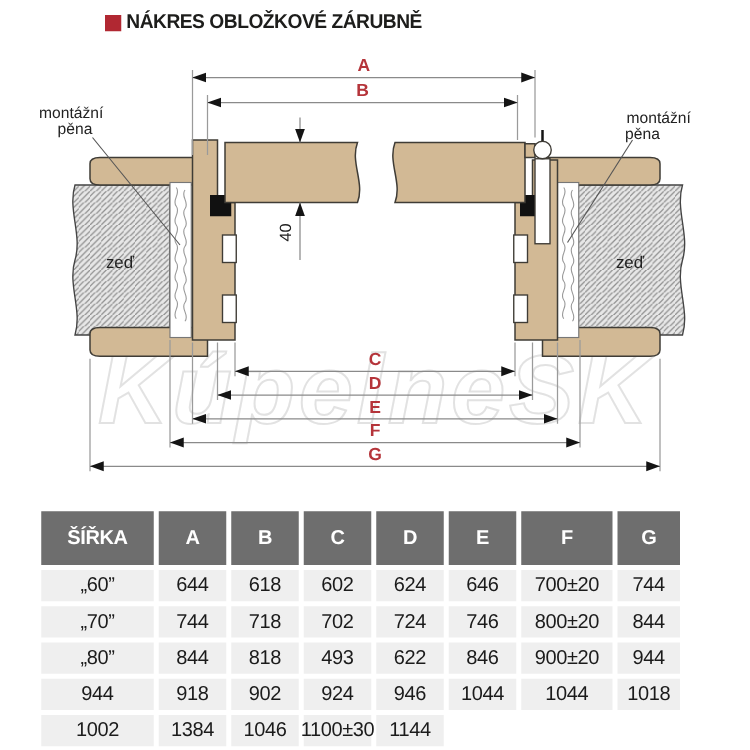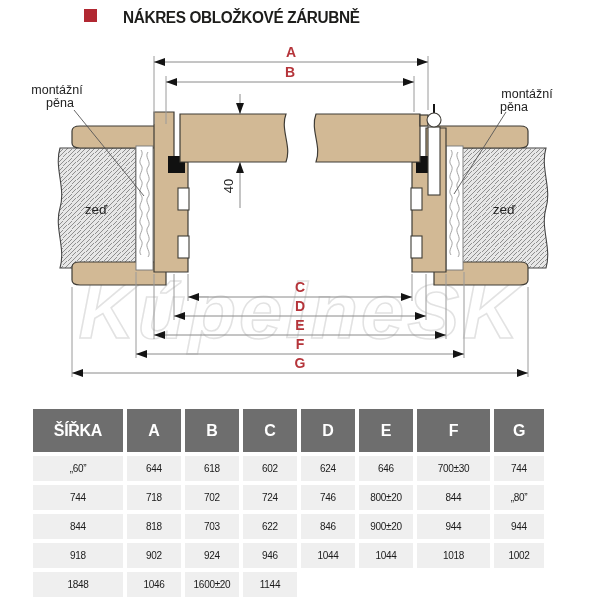--- a/index.html
+++ b/index.html
@@ -1,40 +1,40 @@
 <!DOCTYPE html>
 <html><head>
 <meta charset="utf-8">
 <style>
   html,body{margin:0;padding:0;}
   body{
     width:600px;height:600px;position:relative;background:#ffffff;
     font-family:"Liberation Sans","DejaVu Sans",sans-serif;overflow:hidden;
   }
   
-  .titlebar{position:absolute;left:84px;top:9px;display:flex;align-items:flex-start;gap:26px;}
+  .titlebar{position:absolute;left:84px;top:9px;display:flex;align-items:center;gap:4px;}
   .title-sq{width:13px;height:13px;background:#b12832;display:inline-block;}
   .title-txt{font-size:16px;font-weight:bold;color:#1d1d1b;letter-spacing:-0.4px;white-space:nowrap;transform:scaleX(0.96);transform-origin:left center;}
   
   svg{position:absolute;left:0;top:0;}
   .dimline{stroke:#8a8a8a;stroke-width:1;}
   .extline{stroke:#9a9a9a;stroke-width:1;}
   .dimletter{fill:#b5343a;font-weight:bold;font-size:14px;}
   .smalllabel{fill:#222;font-size:12.5px;}
   .tan{fill:#d2b995;stroke:#3f3c36;stroke-width:1.2;}
   .whitepart{fill:#ffffff;stroke:#3f3c36;stroke-width:1.1;}
   
   .spec-table{
     position:absolute;left:33px;top:409px;width:511px;
     display:grid;grid-template-columns:90px 54px 54px 54px 54px 54px 73px 50px;
     grid-template-rows:43px repeat(5,25px);gap:4px;background:#ffffff;
   }
   .th{background:#6e6e6e;color:#ffffff;font-weight:bold;font-size:16px;
       display:flex;align-items:center;justify-content:center;letter-spacing:-0.3px;}
-  .td{background:#efefef;color:#1b1b1b;font-size:10px;
+  .td{background:#efefef;color:#1b1b1b;font-size:16px;
       display:flex;align-items:center;justify-content:center;letter-spacing:-0.3px;}
 </style>
 </head>
 <body>
 
 <div class="titlebar">
   <span class="title-sq"></span>
   <span class="title-txt">NÁKRES OBLOŽKOVÉ ZÁRUBNĚ</span>
 </div>
 
@@ -163,47 +163,48 @@
   <div class="th">E</div>
   <div class="th">F</div>
   <div class="th">G</div>
 
   <div class="td">„60”</div>
   <div class="td">644</div>
   <div class="td">618</div>
   <div class="td">602</div>
   <div class="td">624</div>
   <div class="td">646</div>
-  <div class="td">700±30</div>
+  <div class="td">700±20</div>
   <div class="td">744</div>
 
+  <div class="td">„70”</div>
   <div class="td">744</div>
   <div class="td">718</div>
   <div class="td">702</div>
   <div class="td">724</div>
   <div class="td">746</div>
   <div class="td">800±20</div>
   <div class="td">844</div>
 
   <div class="td">„80”</div>
   <div class="td">844</div>
   <div class="td">818</div>
-  <div class="td">703</div>
+  <div class="td">493</div>
   <div class="td">622</div>
   <div class="td">846</div>
   <div class="td">900±20</div>
   <div class="td">944</div>
 
   <div class="td">944</div>
   <div class="td">918</div>
   <div class="td">902</div>
   <div class="td">924</div>
   <div class="td">946</div>
   <div class="td">1044</div>
 
   <div class="td">1044</div>
   <div class="td">1018</div>
   <div class="td">1002</div>
-  <div class="td">1848</div>
+  <div class="td">1384</div>
   <div class="td">1046</div>
-  <div class="td">1600±20</div>
+  <div class="td">1100±30</div>
   <div class="td">1144</div>
 </div>
 
 </body></html>

